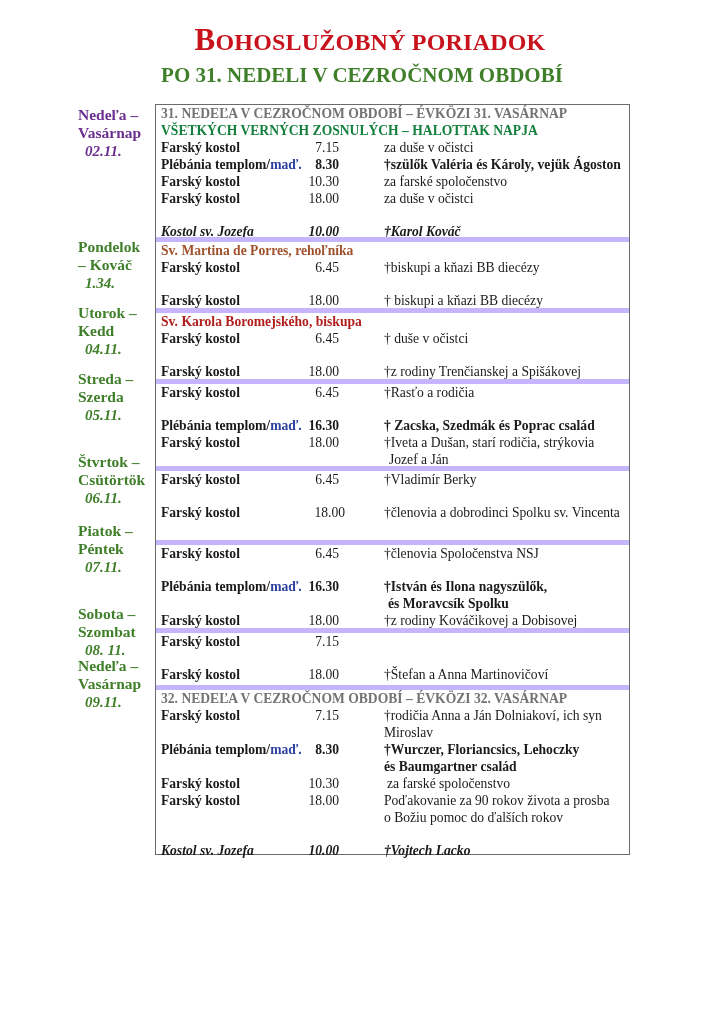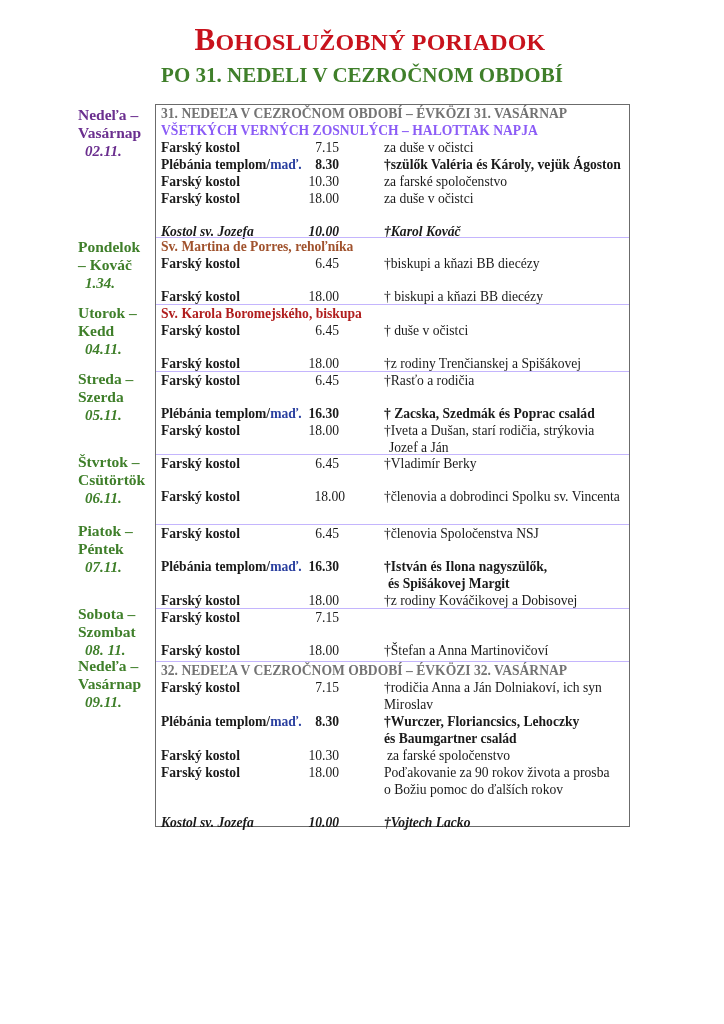--- a/index.html
+++ b/index.html
@@ -22,34 +22,34 @@
   }
   .daycol { position: absolute; left: 78px; width: 75px;
     font-family: "Liberation Serif", serif; font-size: 15.5px; line-height: 18px; }
   .day-name { font-weight: bold; }
   .day-date { font-style: italic; font-weight: bold; font-size: 15px; margin-left: 7px; }
   .purple { color: #6b2f8f; }
   .green { color: #3f7f2a; }
 
   .table { position: absolute; left: 155px; top: 104px; width: 475px;
     border: 1px solid #6b6b6b; box-sizing: border-box; }
-  .sec { position: relative; border-top: 1px solid #c4b5fd; }
+  .sec { position: relative; border-top: 5px solid #c4b5fd; }
   .sec:first-child { border-top: none; }
   .row { position: relative; height: 17px; font-family: "Liberation Serif", serif;
     font-size: 13.6px; line-height: 17px; }
   .place { position: absolute; left: 5px; font-weight: bold; white-space: nowrap; }
   .time { position: absolute; right: 290px; text-align: right; white-space: nowrap; }
   .intent { position: absolute; left: 228px; white-space: nowrap; }
   .bold { font-weight: bold; }
   .ital { font-style: italic; }
   .mad { color: #2a3f9f; }
   .hdr { font-family: "Liberation Serif", serif; font-weight: bold; font-size: 13.6px;
     line-height: 17px; padding-left: 5px; white-space: nowrap; }
   .hdr.green { color: #737373; }
-  .hdr.purple { color: #8b5cf6; }
+  .hdr.purple { color: #15803d; }
   .hdr.brown { color: #a0522d; }
   .hdr.red { color: #b01e1e; }
   .gap { height: 16px; }
 </style>
 </head>
 <body>
 
 <div class="title"><span class="big">B</span><span>OHOSLUŽOBNÝ PORIADOK</span></div>
 <div class="subtitle">PO 31. NEDELI V CEZROČNOM OBDOBÍ</div>
 
@@ -199,21 +199,21 @@
       <span class="time">6.45</span>
       <span class="intent">†členovia Spoločenstva NSJ</span>
     </div>
     <div class="gap"></div>
     <div class="row bold">
       <span class="place"><span>Plébánia templom/</span><span class="mad">maď.</span></span>
       <span class="time">16.30</span>
       <span class="intent">†István és Ilona nagyszülők,</span>
     </div>
     <div class="row bold">
-      <span class="intent" style="left:232px;">és Spišákovej Margit</span>
+      <span class="intent" style="left:232px;">és Moravcsík Spolku</span>
     </div>
     <div class="row">
       <span class="place">Farský kostol</span>
       <span class="time">18.00</span>
       <span class="intent">†z rodiny Kováčikovej a Dobisovej</span>
     </div>
   </div>
 
   <div class="sec" style="height:52px;">
     <div class="row">

